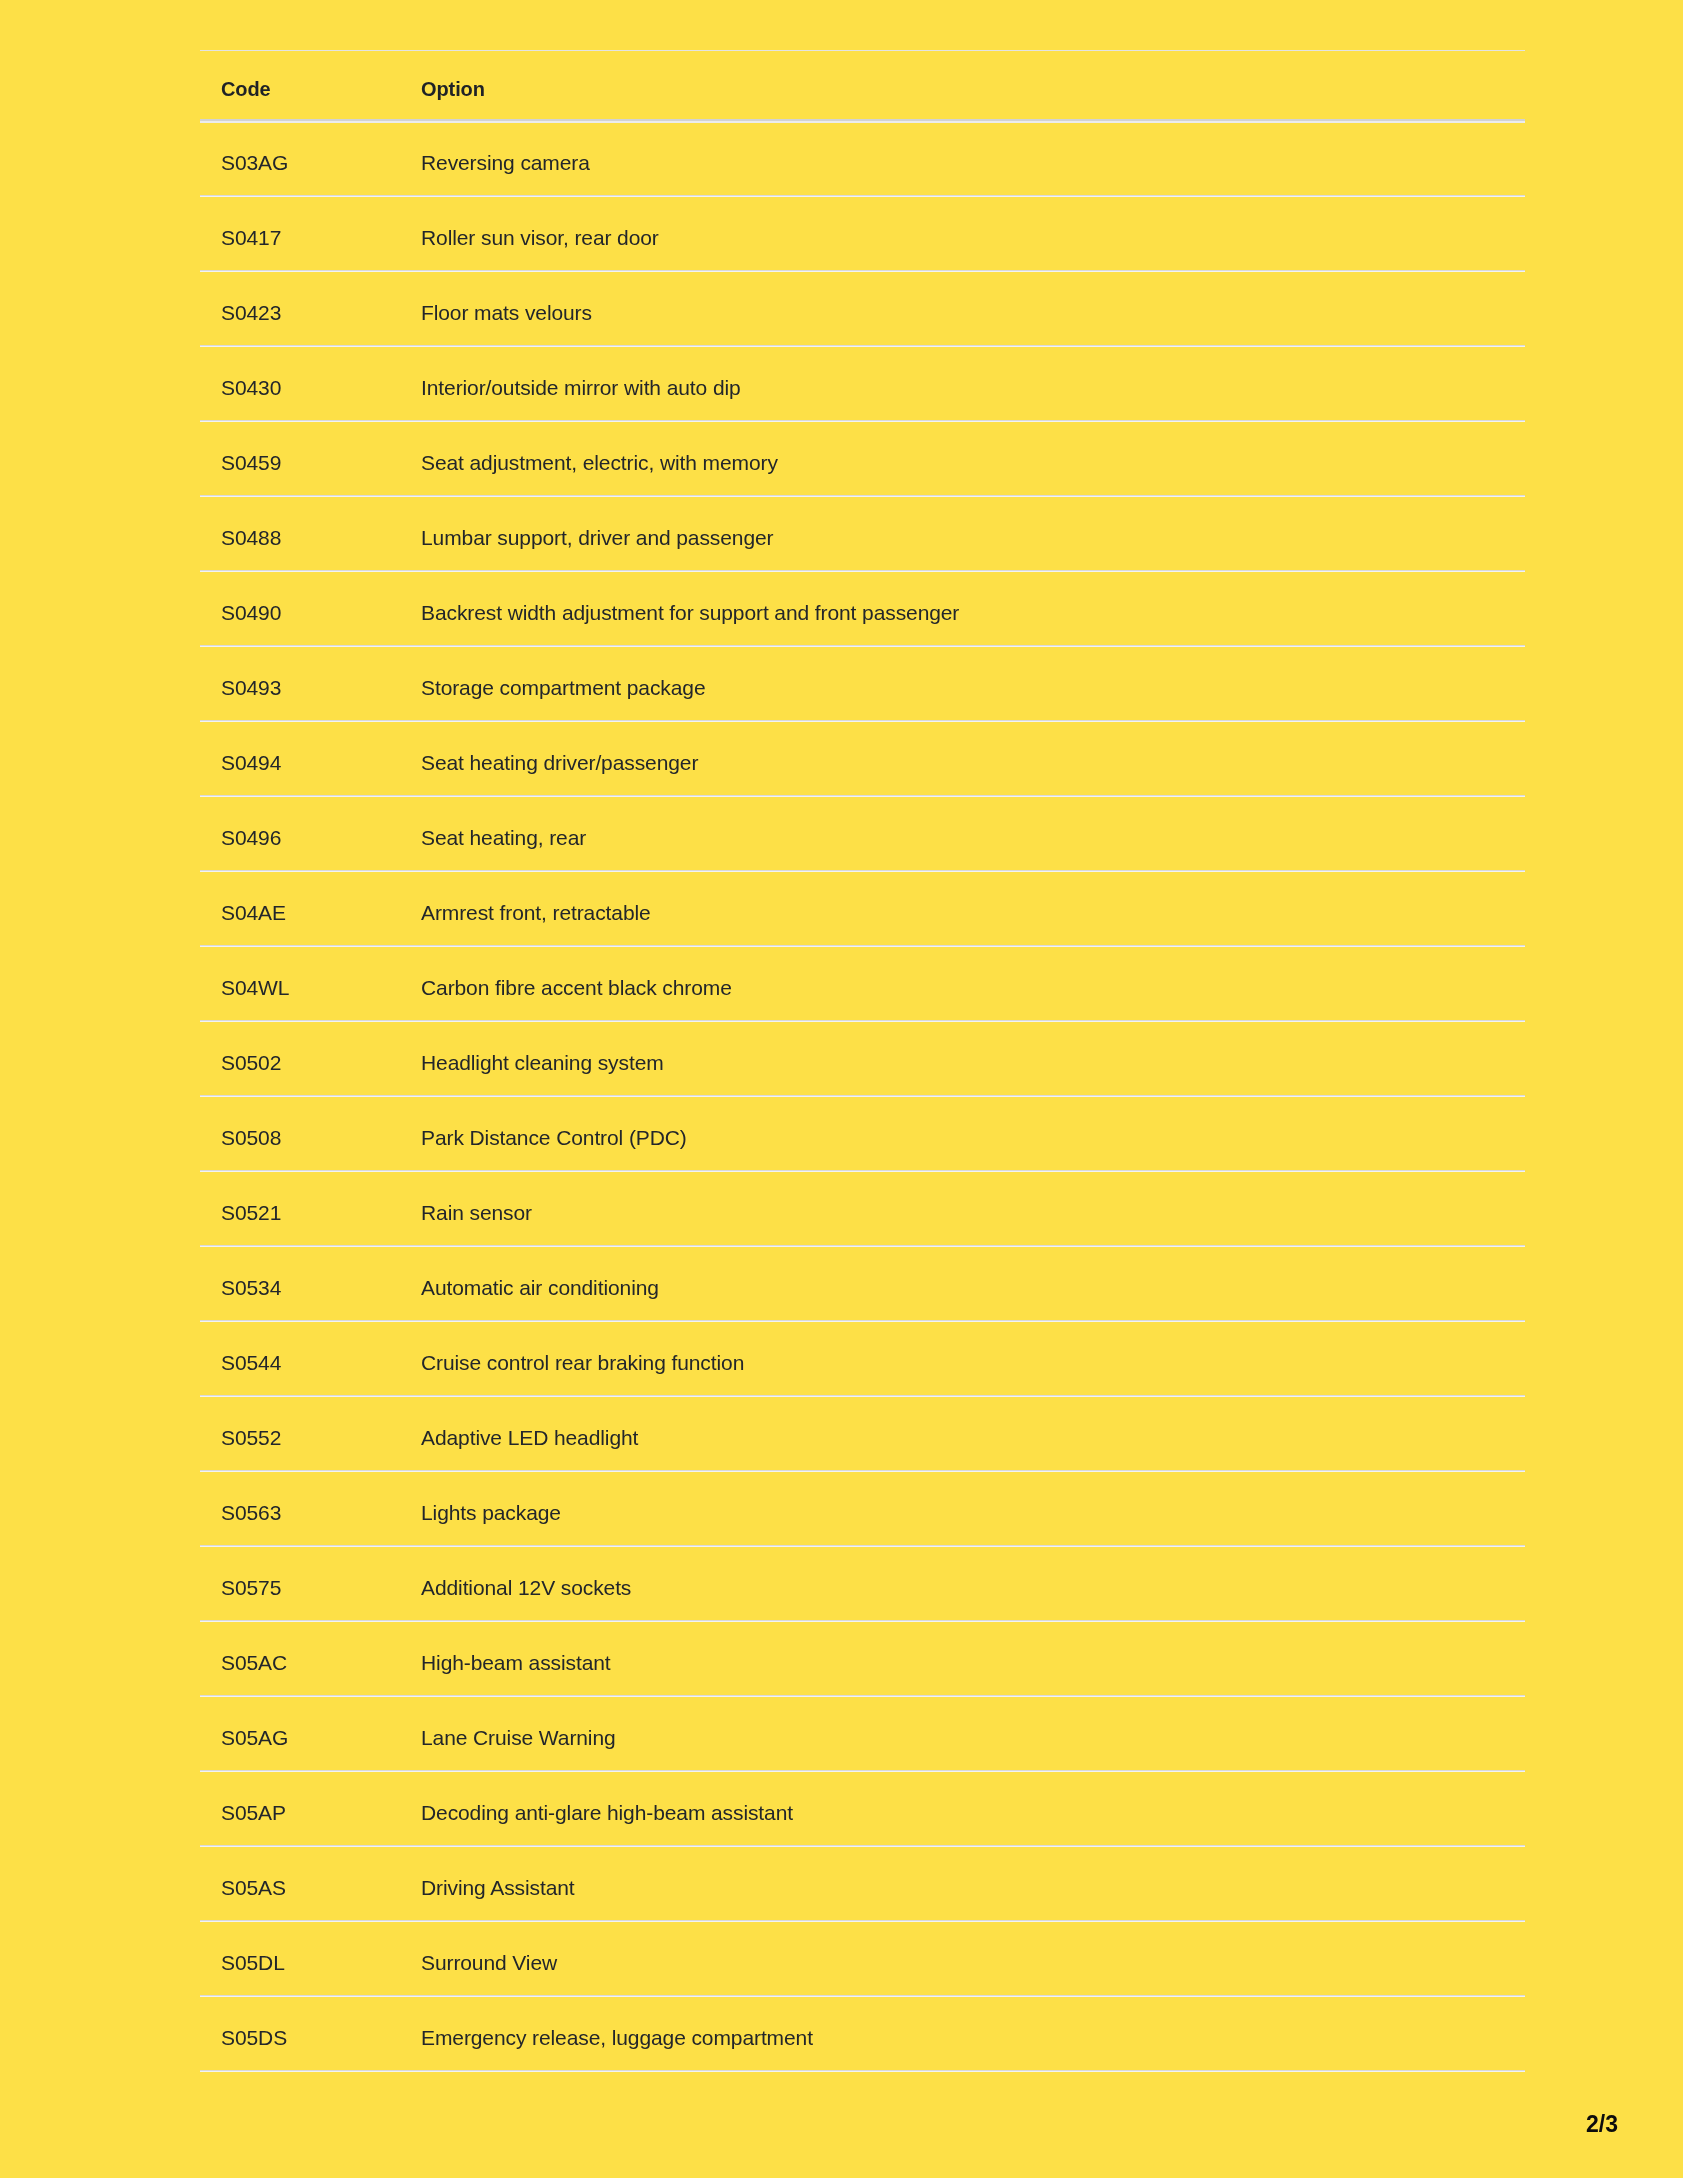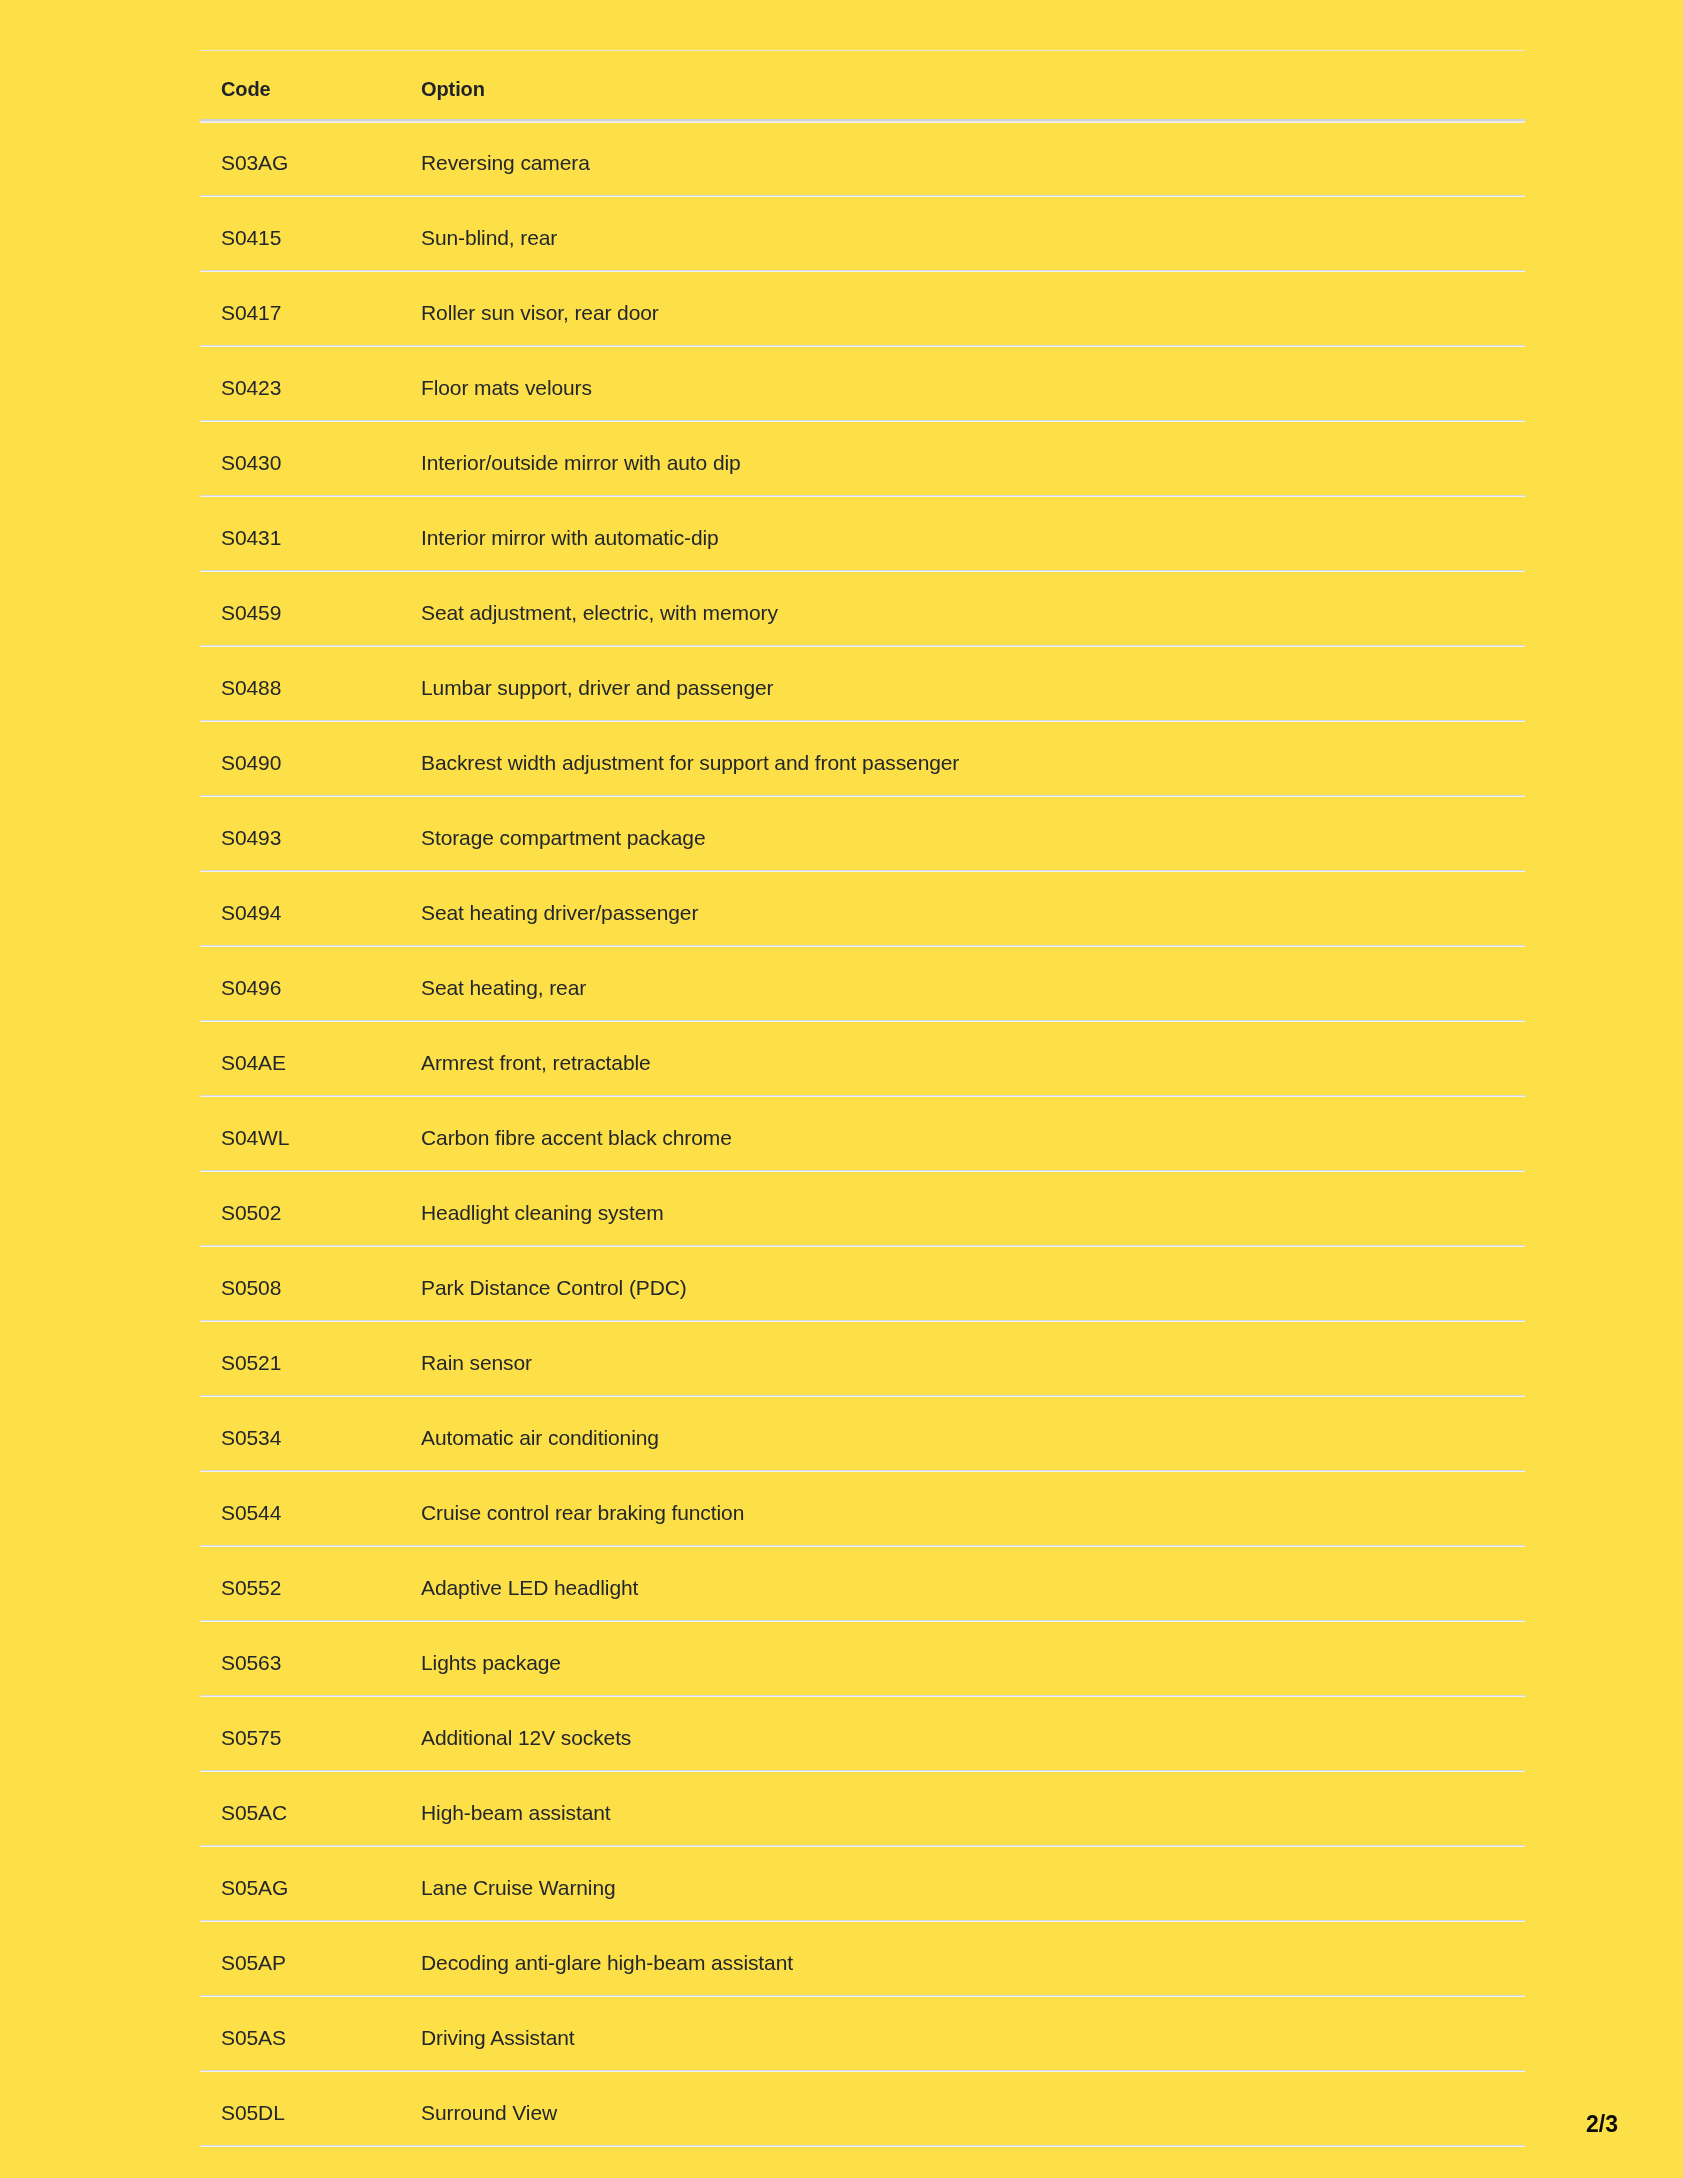--- a/index.html
+++ b/index.html
@@ -84,44 +84,36 @@
           <th>Code</th>
           <th>Option</th>
         </tr>
       </thead>
       <tbody>
   <tr>
     <td class="code-cell">S03AG</td>
     <td class="option-cell">Reversing camera</td>
   </tr>
 
-  <tr>
-    <td class="code-cell">S0415</td>
-    <td class="option-cell">Sun-blind, rear</td>
-  </tr>
 
   <tr>
     <td class="code-cell">S0417</td>
     <td class="option-cell">Roller sun visor, rear door</td>
   </tr>
 
   <tr>
     <td class="code-cell">S0423</td>
     <td class="option-cell">Floor mats velours</td>
   </tr>
 
   <tr>
     <td class="code-cell">S0430</td>
     <td class="option-cell">Interior/outside mirror with auto dip</td>
   </tr>
 
-  <tr>
-    <td class="code-cell">S0431</td>
-    <td class="option-cell">Interior mirror with automatic-dip</td>
-  </tr>
 
   <tr>
     <td class="code-cell">S0459</td>
     <td class="option-cell">Seat adjustment, electric, with memory</td>
   </tr>
 
   <tr>
     <td class="code-cell">S0488</td>
     <td class="option-cell">Lumbar support, driver and passenger</td>
   </tr>

